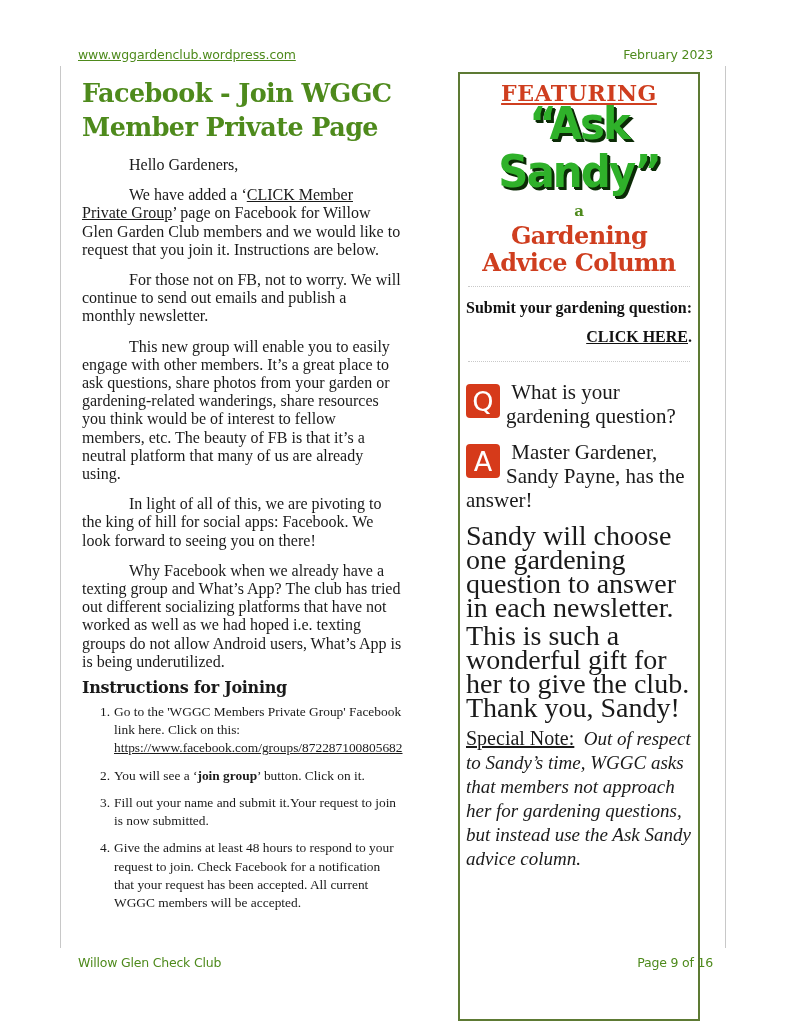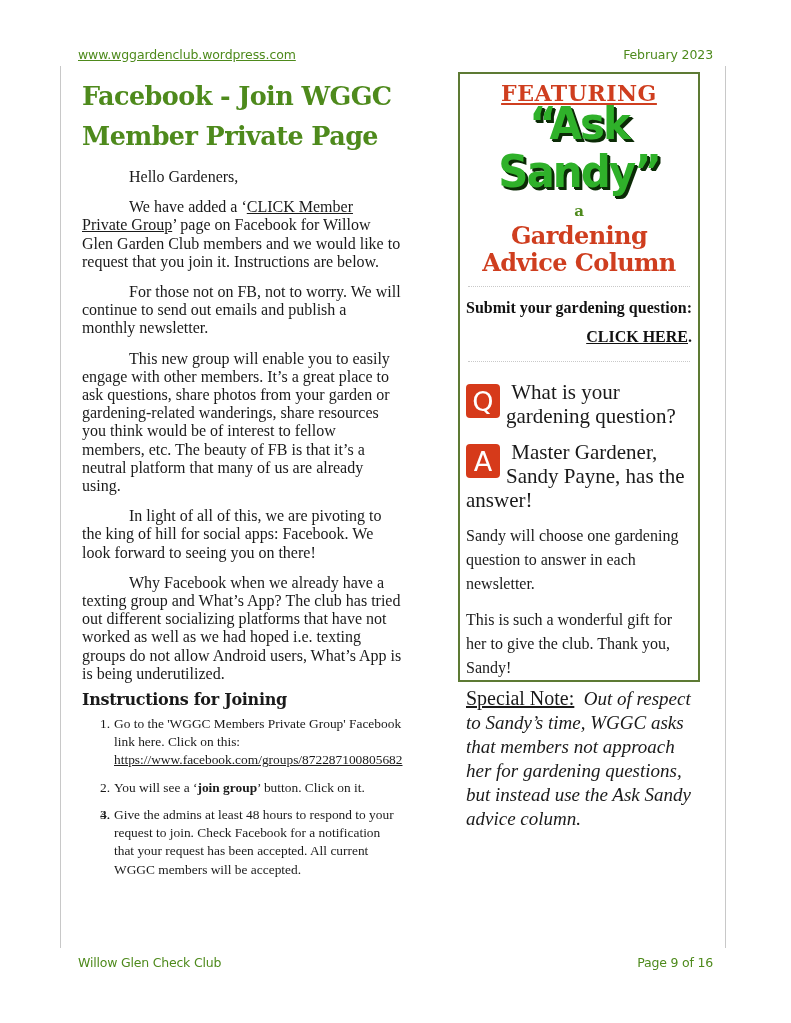--- a/index.html
+++ b/index.html
@@ -10,54 +10,54 @@
              font-size:12.5px; color:#4e8a1c; text-decoration:underline; letter-spacing:-0.1px; }
   .hdr-date { position:absolute; right:78px; top:47px; font-family:"DejaVu Sans","Liberation Sans",sans-serif;
               font-size:12.5px; color:#4e8a1c; letter-spacing:-0.1px; }
 
   .rule-left { position:absolute; left:60px; top:66px; width:1px; height:882px; background:#c8c8c8; }
   .rule-right { position:absolute; left:725px; top:66px; width:1px; height:882px; background:#c8c8c8; }
 
   
   .main { position:absolute; left:82px; top:76px; width:320px; }
   .title { font-family:"DejaVu Serif","Liberation Serif",serif; font-weight:bold; color:#4e8a1c;
-           font-size:25.5px; line-height:40px; margin:0 0 6px 0; letter-spacing:-0.6px; }
+           font-size:25.5px; line-height:34px; margin:0 0 6px 0; letter-spacing:-0.6px; }
   .p { font-size:16px; line-height:18.2px; margin:12px 0 7px 0; }
   .ind { text-indent:47px; }
   .u { text-decoration:underline; }
   .h2 { font-family:"DejaVu Serif","Liberation Serif",serif; font-weight:bold; font-size:16px;
         margin:7px 0 6px 0; letter-spacing:-0.3px; }
   .h3 { font-family:"DejaVu Serif","Liberation Serif",serif; font-weight:bold; font-size:12.3px;
         margin:0 0 12px 0; letter-spacing:-0.2px; }
   ol.steps { list-style:none; margin:0; padding:0; }
   ol.steps li { position:relative; padding-left:32px; font-size:13.4px; line-height:18.2px; margin:0 0 9px 0; }
   ol.steps li .num { position:absolute; left:18px; top:0; }
 
   
-  .side { position:absolute; left:458px; top:72px; width:242px; height:610px;
+  .side { position:absolute; left:458px; top:72px; width:242px; height:949px;
           border:2px solid #5d7a34; box-sizing:border-box; }
   .feat { text-align:center; margin-top:6px; font-family:"DejaVu Serif","Liberation Serif",serif;
           font-weight:bold; font-size:22px; color:#cf3e1f; text-decoration:underline; letter-spacing:0.5px; }
   .ask { text-align:center; font-family:"DejaVu Sans","Liberation Sans",sans-serif; font-weight:bold;
          font-size:42px; color:#2fb12a; margin-top:-4px; letter-spacing:-2px; line-height:46px;
          text-shadow: 2px 2px 0 #0b2b06, 3px 3px 0 #0b2b06; transform:scaleY(1.05); }
   .a-small { text-align:center; font-family:"DejaVu Serif","Liberation Serif",serif; font-weight:bold;
              color:#4e8a1c; font-size:15px; margin-top:8px; }
   .col-title { text-align:center; font-family:"DejaVu Serif","Liberation Serif",serif; font-weight:bold;
                color:#cf3e1f; font-size:24px; line-height:27px; margin-top:2px; letter-spacing:-0.6px; }
   .dotline { margin:10px 8px 0 8px; border-top:1px dotted #c9c9c9; }
   .submit { text-align:right; font-family:"Liberation Serif","DejaVu Serif",serif; font-weight:bold;
             font-size:16px; line-height:29px; margin:6px 6px 0 6px; color:#111; }
   .submit .link { text-decoration:underline; cursor:pointer; }
   .qa { margin:18px 6px 0 6px; font-size:21px; line-height:24px; position:relative; }
   .qa-block { overflow:hidden; margin-bottom:12px; }
   .qa-icon { float:left; width:34px; height:34px; background:#d63a1a; border-radius:4px; color:#fff;
              font-family:"DejaVu Sans","Liberation Sans",sans-serif; font-size:27px; font-weight:normal;
              text-align:center; line-height:35px; margin:4px 6px 0 0; }
-  .side-p { margin:12px 6px 4px 6px; font-size:16px; line-height:24px; }
+  .side-p { margin:4px 6px 4px 6px; font-size:28px; line-height:24px; }
   .note { margin:6px 6px 0 6px; font-size:19px; line-height:24px; }
   .note .lbl { text-decoration:underline; font-size:20px; }
   .note .it { font-style:italic; }
 
   .ftr-left { position:absolute; left:78px; top:955px; font-family:"DejaVu Sans","Liberation Sans",sans-serif;
               font-size:12.5px; color:#4e8a1c; letter-spacing:-0.2px; }
   .ftr-right { position:absolute; right:78px; top:955px; font-family:"DejaVu Sans","Liberation Sans",sans-serif;
                font-size:12.5px; color:#4e8a1c; letter-spacing:-0.2px; }
 </style>
 </head>
@@ -87,20 +87,21 @@
     <li>
       <span class="num">1.</span>
       <span>Go to the 'WGGC Members Private Group' Facebook link here. Click on this: </span><a class="u">https://www.facebook.com/groups/872287100805682</a>
     </li>
     <li>
       <span class="num">2.</span>
       <span>You will see a ‘</span><b>join group</b><span>’ button.  Click on it.</span>
     </li>
     <li>
       <span class="num">3.</span>
+      <span>Fill out your name and submit it.Your request to join is now submitted.</span>
     </li>
     <li>
       <span class="num">4.</span>
       <span>Give the admins at least 48 hours to respond to your request to join. Check Facebook for a notification that your request has been accepted. All current WGGC members will be accepted.</span>
     </li>
   </ol>
 </div>
 
 <div class="side">
   <div class="feat">FEATURING</div>

